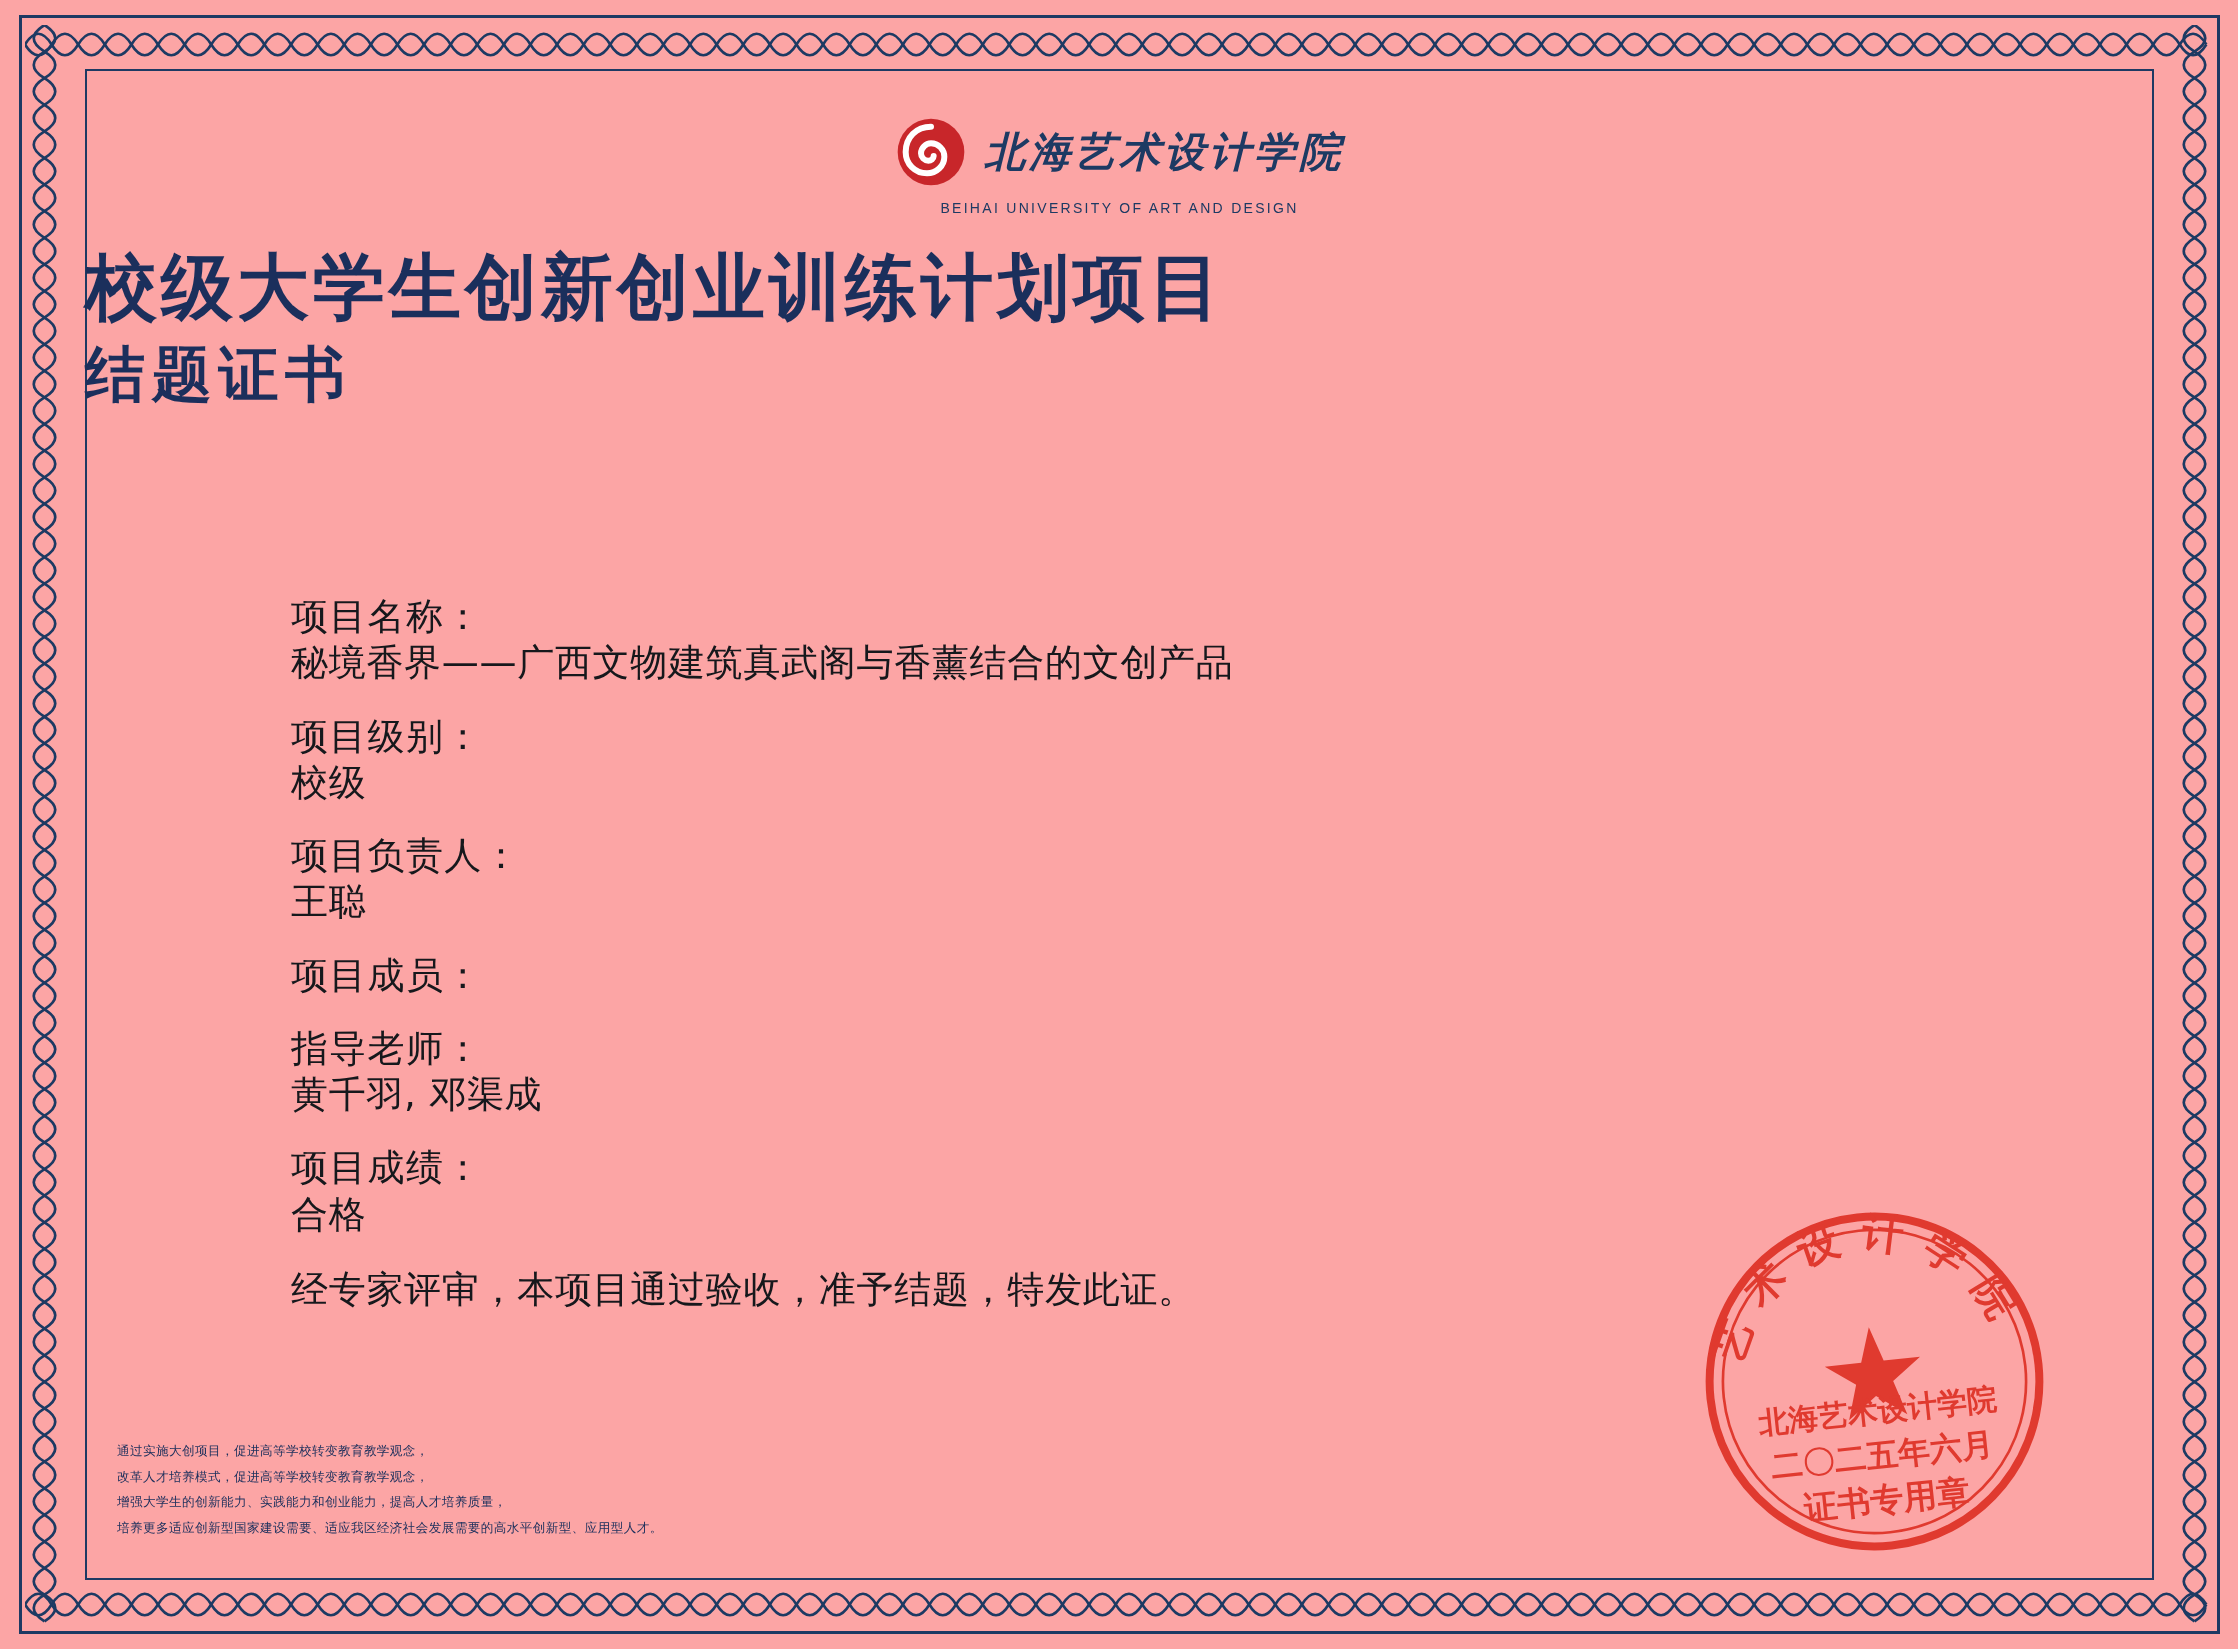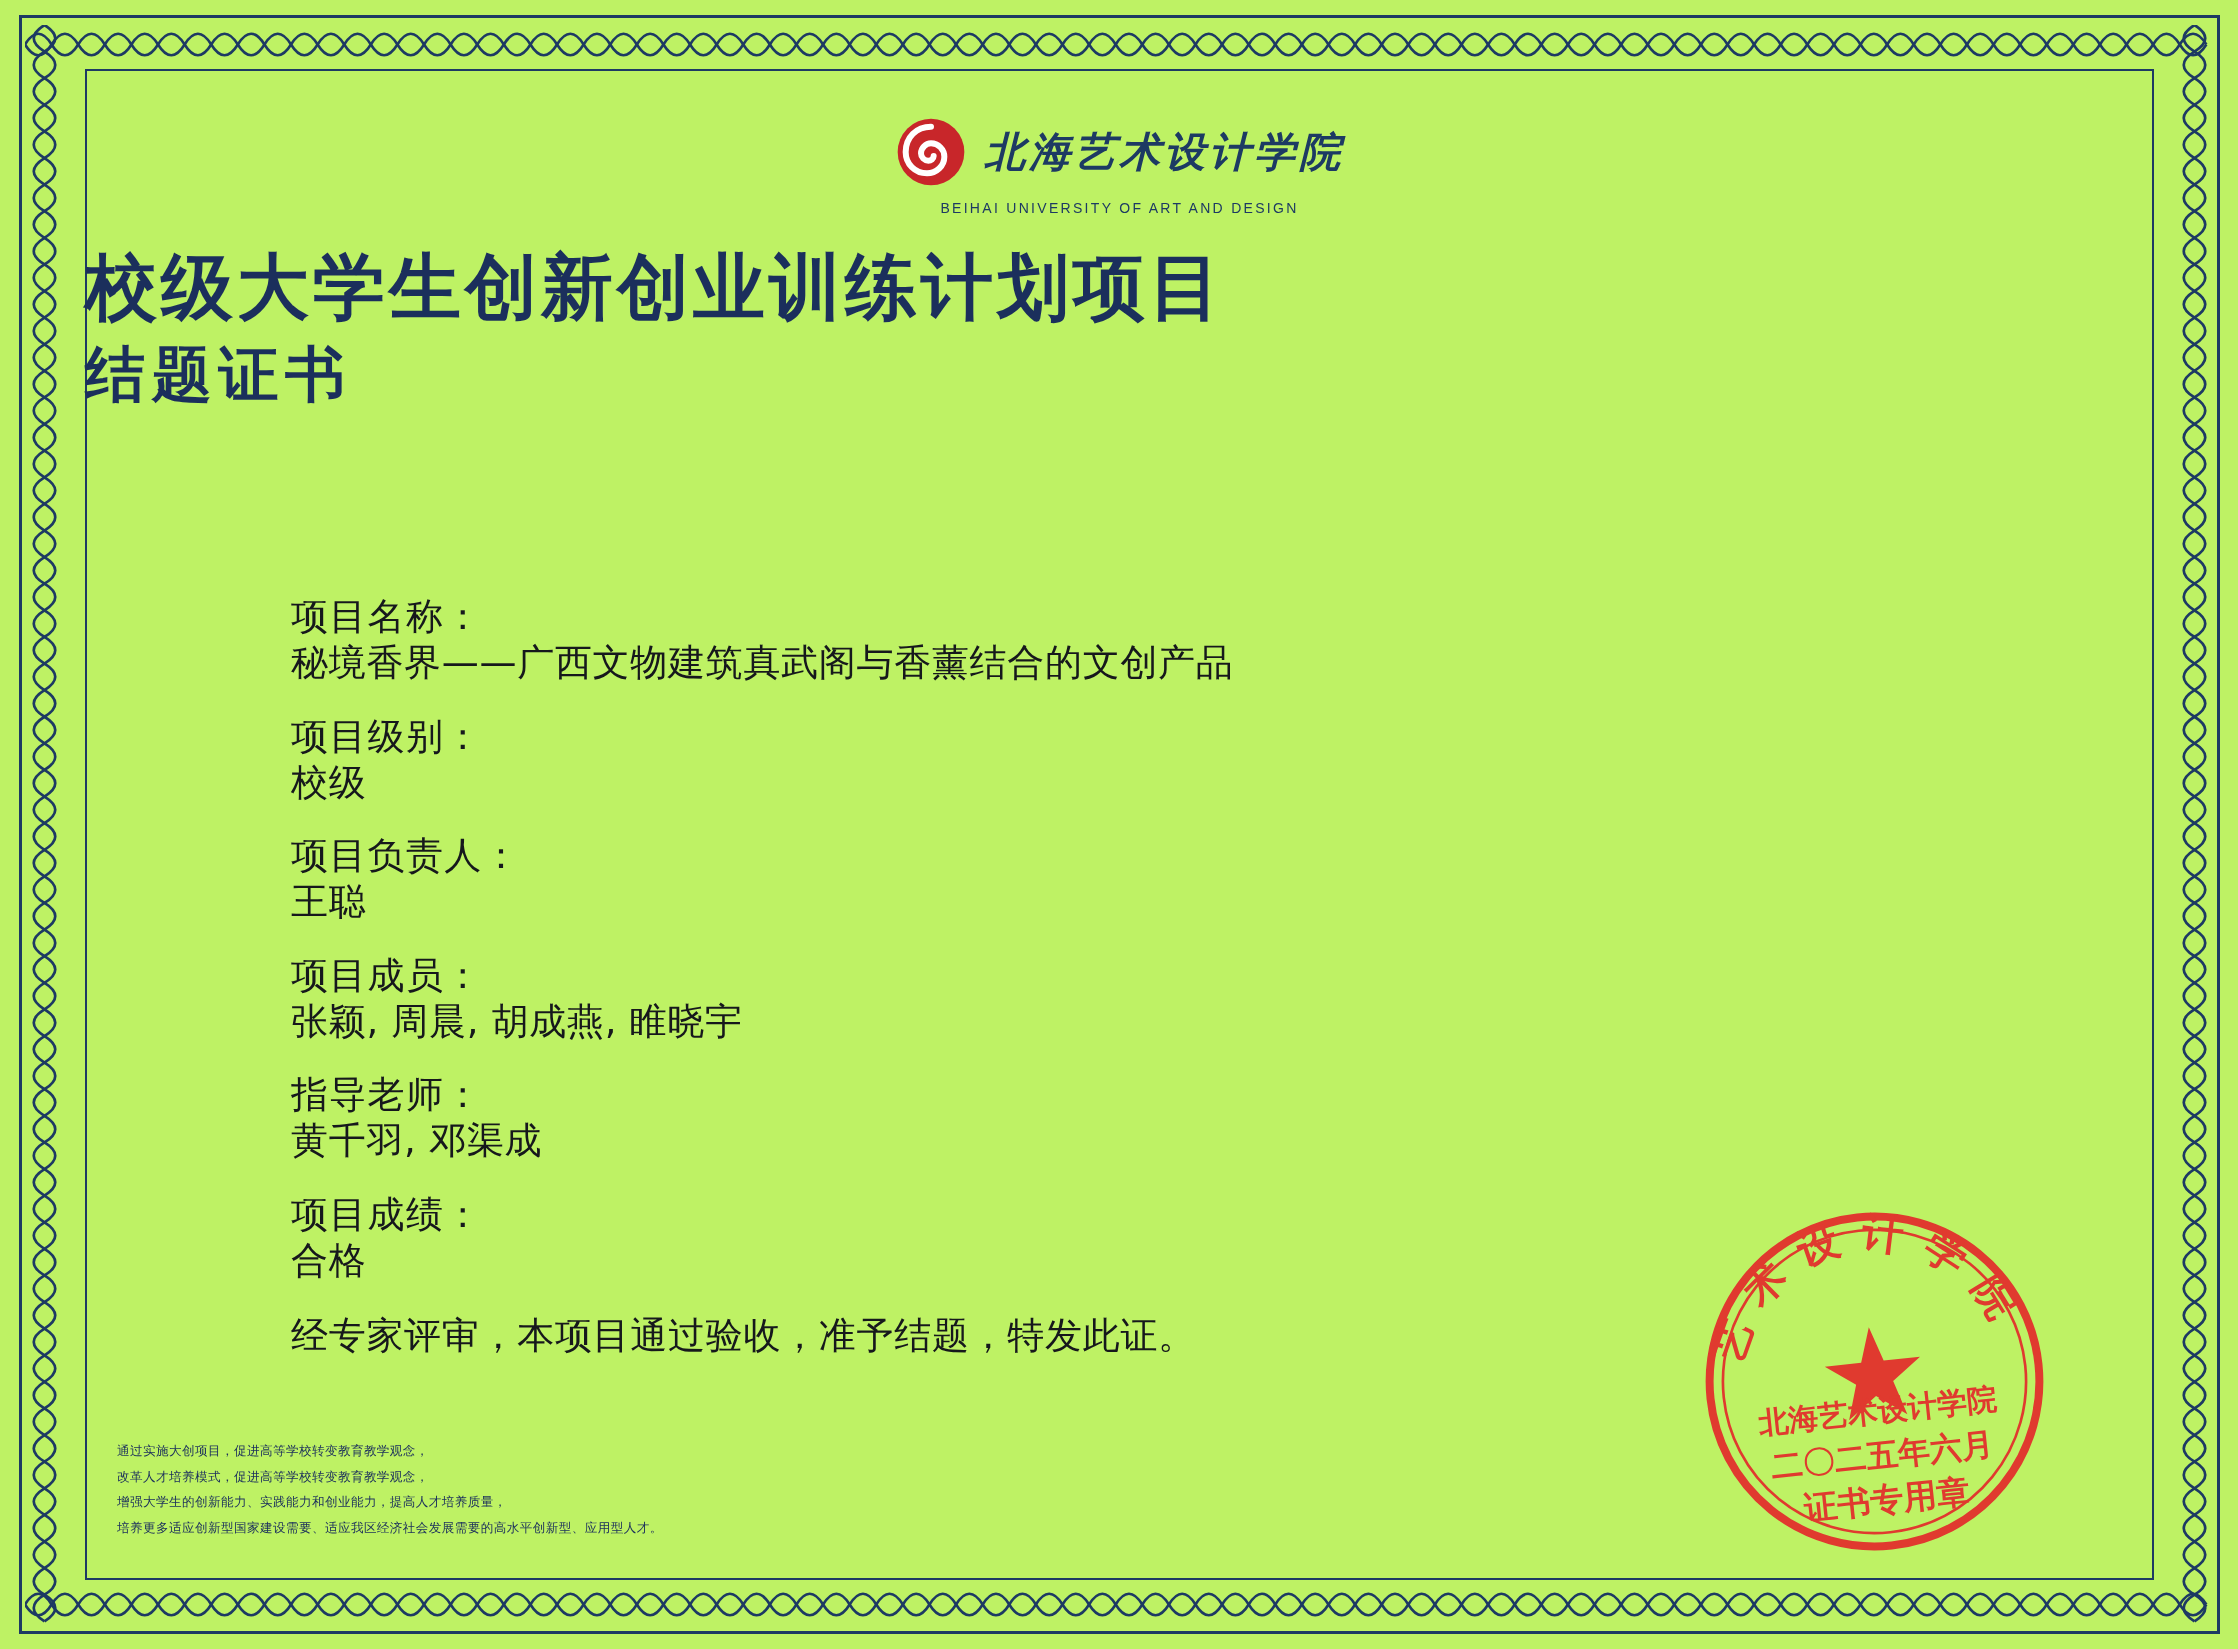--- a/index.html
+++ b/index.html
@@ -11,21 +11,21 @@
     width: 2239px;
     height: 1649px;
     font-family: "Liberation Sans", sans-serif;
     overflow: hidden;
   }
 
   .certificate {
     position: relative;
     width: 2239px;
     height: 1649px;
-    background: #bef264;
+    background: #fca5a5;
     box-sizing: border-box;
   }
 
   
   .border-outer {
     position: absolute;
     left: 18.6px;
     top: 14.6px;
     right: 18.6px;
     bottom: 14.6px;
@@ -261,21 +261,20 @@
         <span class="field-value">校级</span>
       </div>
 
       <div class="field-row">
         <span class="field-label">项目负责人：</span>
         <span class="field-value">王聪</span>
       </div>
 
       <div class="field-row">
         <span class="field-label">项目成员：</span>
-        <span class="field-value">张颖, 周晨, 胡成燕, 睢晓宇</span>
       </div>
 
       <div class="field-row">
         <span class="field-label">指导老师：</span>
         <span class="field-value">黄千羽, 邓渠成</span>
       </div>
 
       <div class="field-row">
         <span class="field-label">项目成绩：</span>
         <span class="field-value">合格</span>

